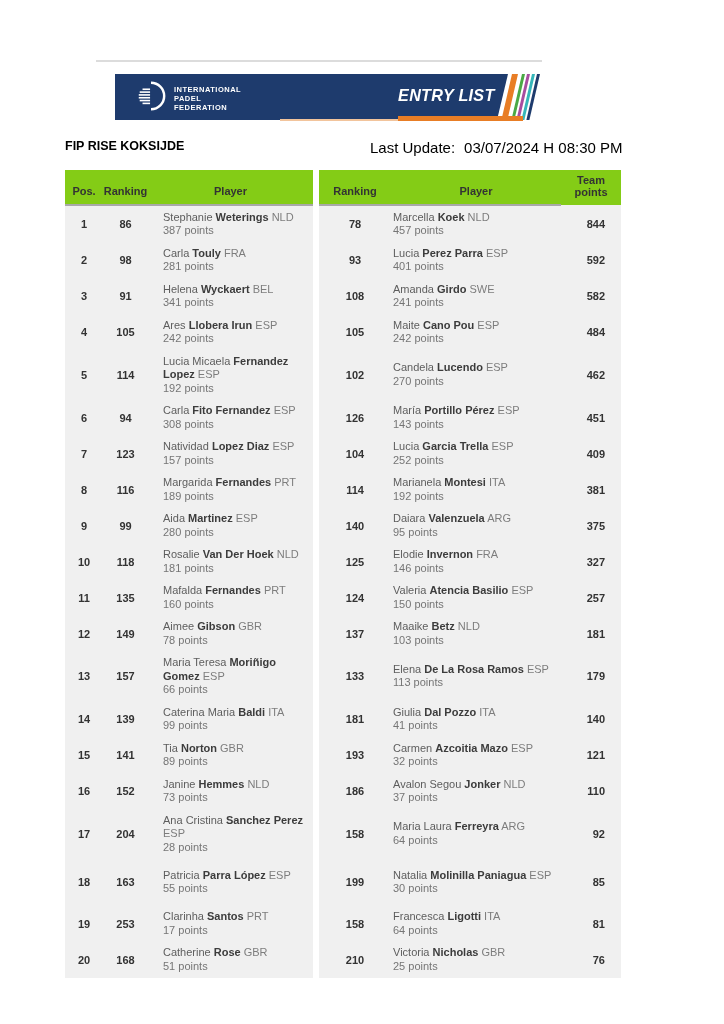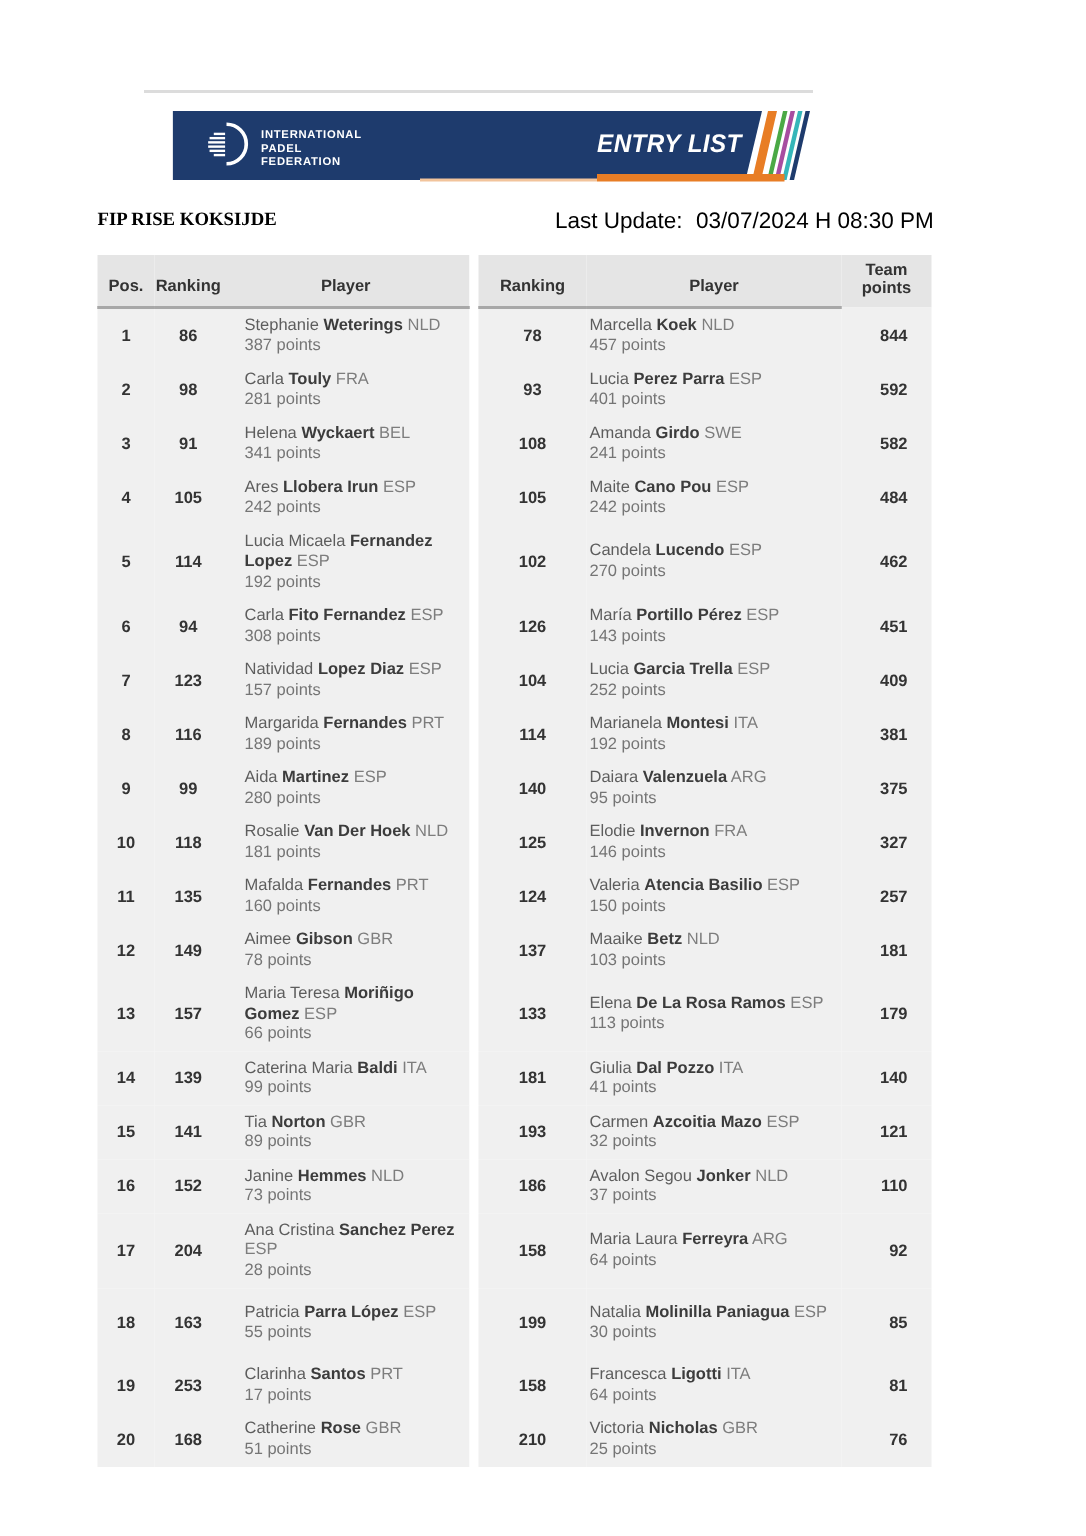--- a/index.html
+++ b/index.html
@@ -23,29 +23,29 @@
   .underline-light { position:absolute; left:165px; top:45px; width:118px; height:2px; background:#f2c49c; }
   .underline-strong { position:absolute; left:283px; top:42px; width:125px; height:5px; background:#e87d25; }
   .entry-list-title {
     position:absolute; right:40px; top:12px; color:#ffffff;
     font-size:17px; font-weight:bold; font-style:italic;
     letter-spacing:.3px; transform:scaleX(.95); transform-origin:right center;
   }
   .logo { position:absolute; left:20px; top:6px; display:flex; align-items:center; gap:7px; color:#ffffff; }
   .logo-text { font-size:7.5px; font-weight:bold; line-height:9px; letter-spacing:.5px; }
   
-  .event-title { position:absolute; left:65px; top:139px; font-size:12.5px; font-weight:bold; color:#000000;font-family:Liberation Serif, serif; }
+  .event-title { position:absolute; left:65px; top:139px; font-size:12.5px; font-weight:bold; color:#000000; }
   .last-update { position:absolute; left:370px; top:139px; font-size:15px; color:#000000; }
   .last-update .val { margin-left:9px; }
   
   table.entry { position:absolute; left:65px; top:170px; width:556px; border-collapse:collapse; table-layout:fixed; }
   col.c-pos{width:38px} col.c-rank1{width:45px} col.c-pl1{width:165px}
   col.c-gut{width:6px} col.c-rank2{width:72px} col.c-pl2{width:170px} col.c-team{width:60px}
   thead th { font-size:11px; font-weight:bold; color:#333333; vertical-align:bottom;
-             padding:4px 0 7px 0; text-align:center; line-height:12px; background:#e5e5e5; }
+             padding:4px 0 7px 0; text-align:center; line-height:12px; background:#84cc16; }
   thead th.bdr { border-bottom:2px solid #a8a8a8; }
   tbody td { background:#f0f0f0; vertical-align:middle; padding:4.5px 0; font-size:11px; }
   tbody td.gutter, thead th.gutter { background:#ffffff; padding:0; border:none; }
   td.pos, td.rank { text-align:center; font-weight:bold; color:#333333; }
   td.team { text-align:right; padding-right:16px; font-weight:bold; color:#333333; }
   td.player { color:#5d5d5d; line-height:13.5px; }
   td.player1 { padding-left:15px; }
   td.player2 { padding-left:2px; }
   .name .ln { font-weight:bold; color:#3c3c3c; }
   .name .cc { color:#7d7d7d; }

